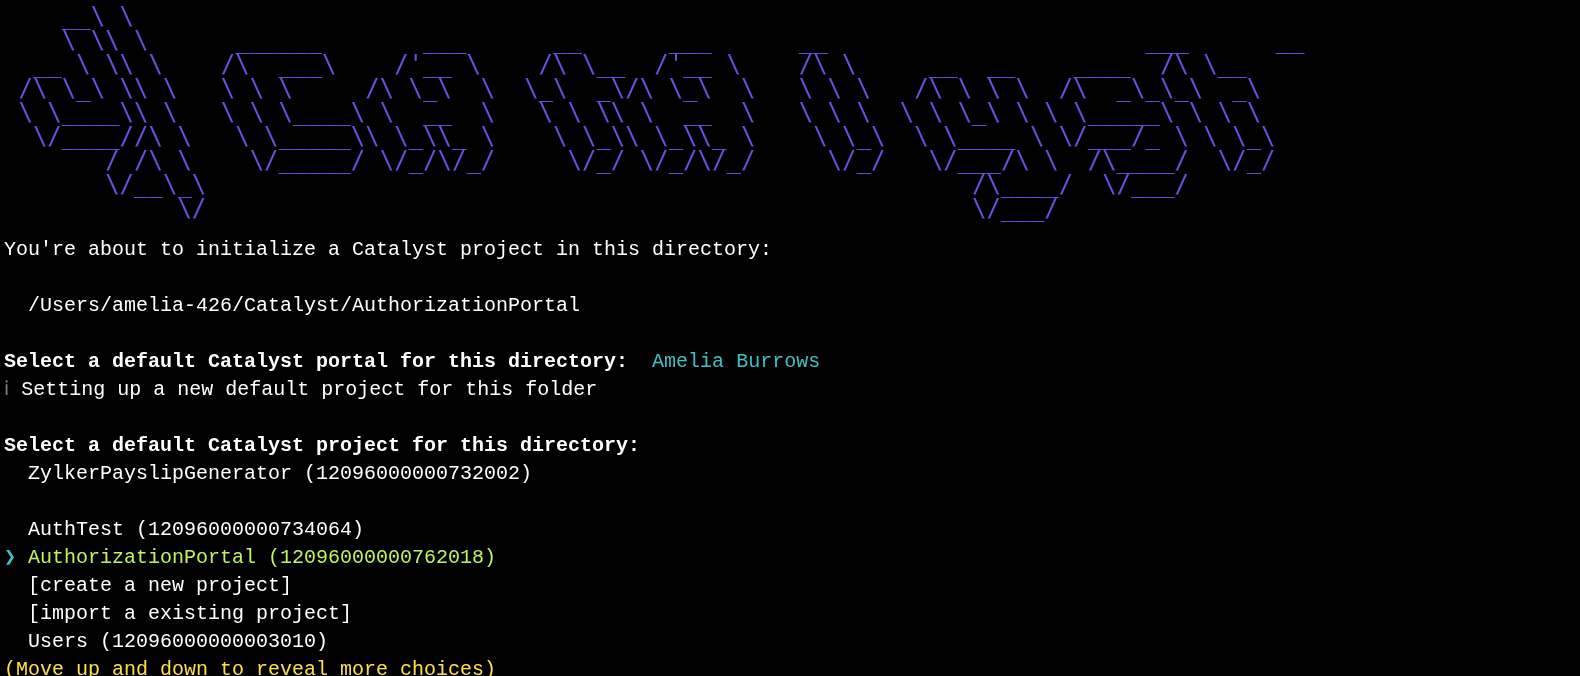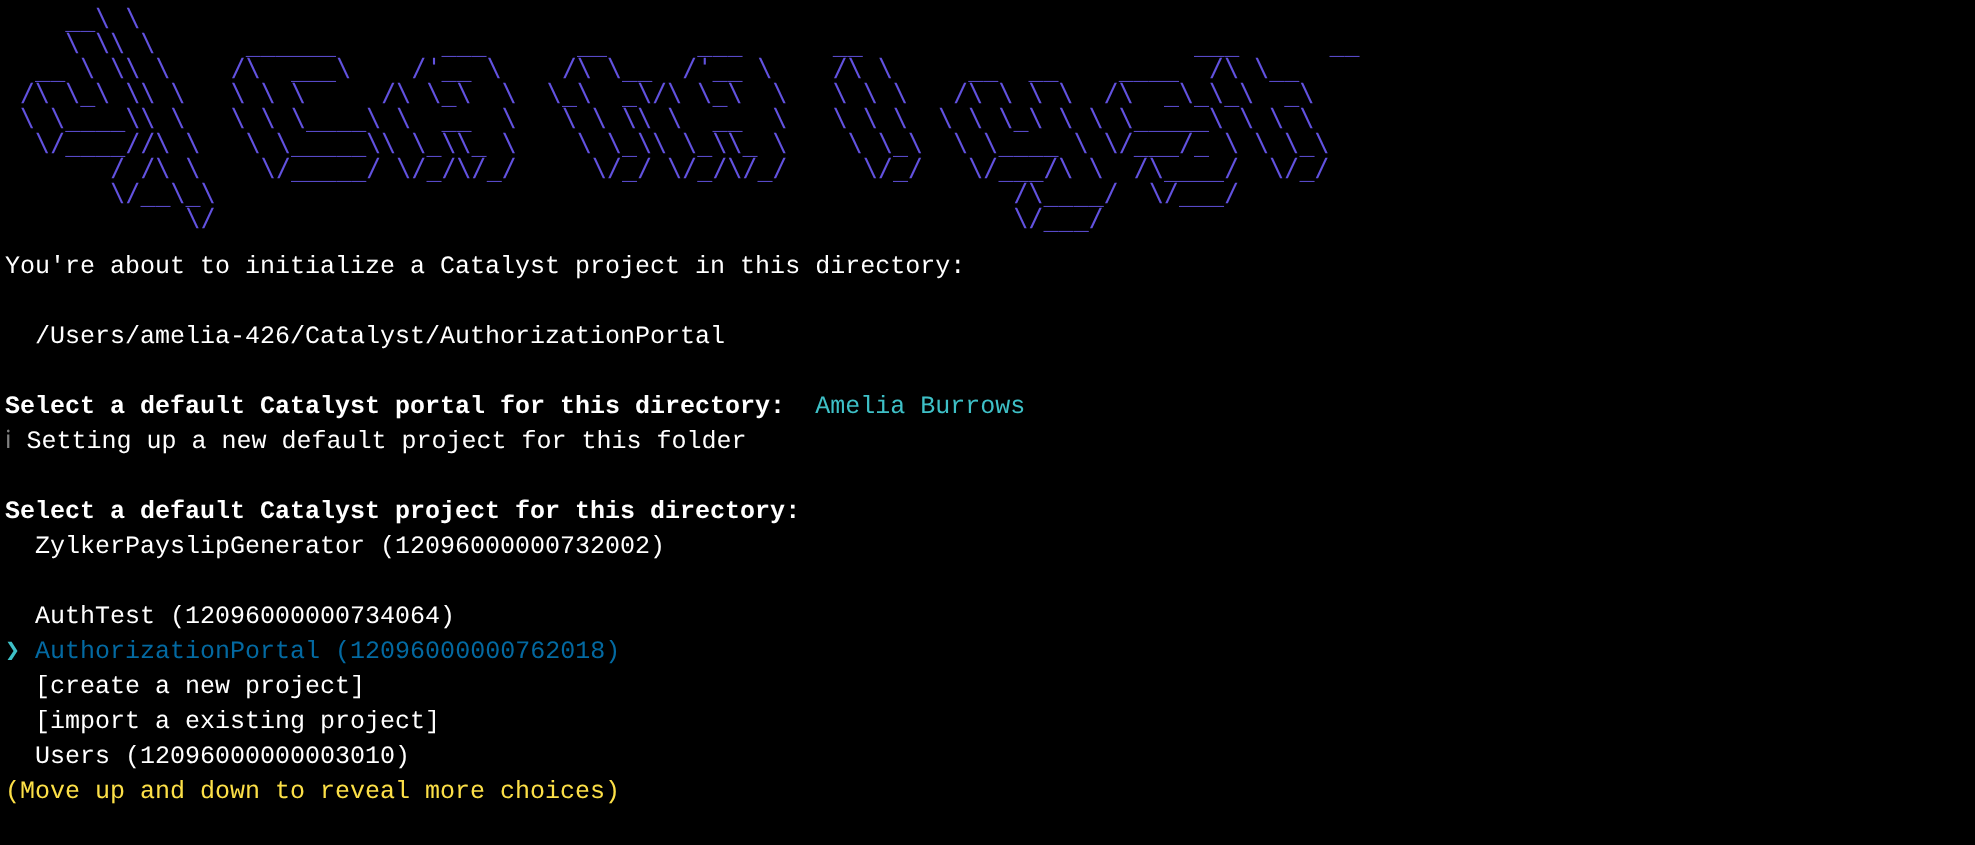--- a/index.html
+++ b/index.html
@@ -14,21 +14,21 @@
       font-size: 20px;
       line-height: 1.4;
       padding: 4px;
       width: 1580px;
       height: 676px;
       overflow: hidden;
     }
     .ascii-art {
       color: #6252df;
       white-space: pre;
-      font-size: 20px;
+      font-size: 24px;
       line-height: 1.0;
       font-weight: normal;
       letter-spacing: 0;
       margin-bottom: 16px;
     }
     .normal {
       color: #ffffff;
     }
     .bold {
       font-weight: bold;
@@ -46,21 +46,21 @@
       font-style: normal;
     }
     .line {
       white-space: pre;
     }
     .pointer {
       color: #3ec0c7;
       font-weight: bold;
     }
     .selected {
-      color: #0369a1;
+      color: #bef264;
     }
     .spacer {
       height: 1.4em;
     }
   </style>
 </head>
 <body>
 
 <pre class="ascii-art">    __\ \    
     \ \\ \      ______       ___      __      ___      __                      ___      __     

